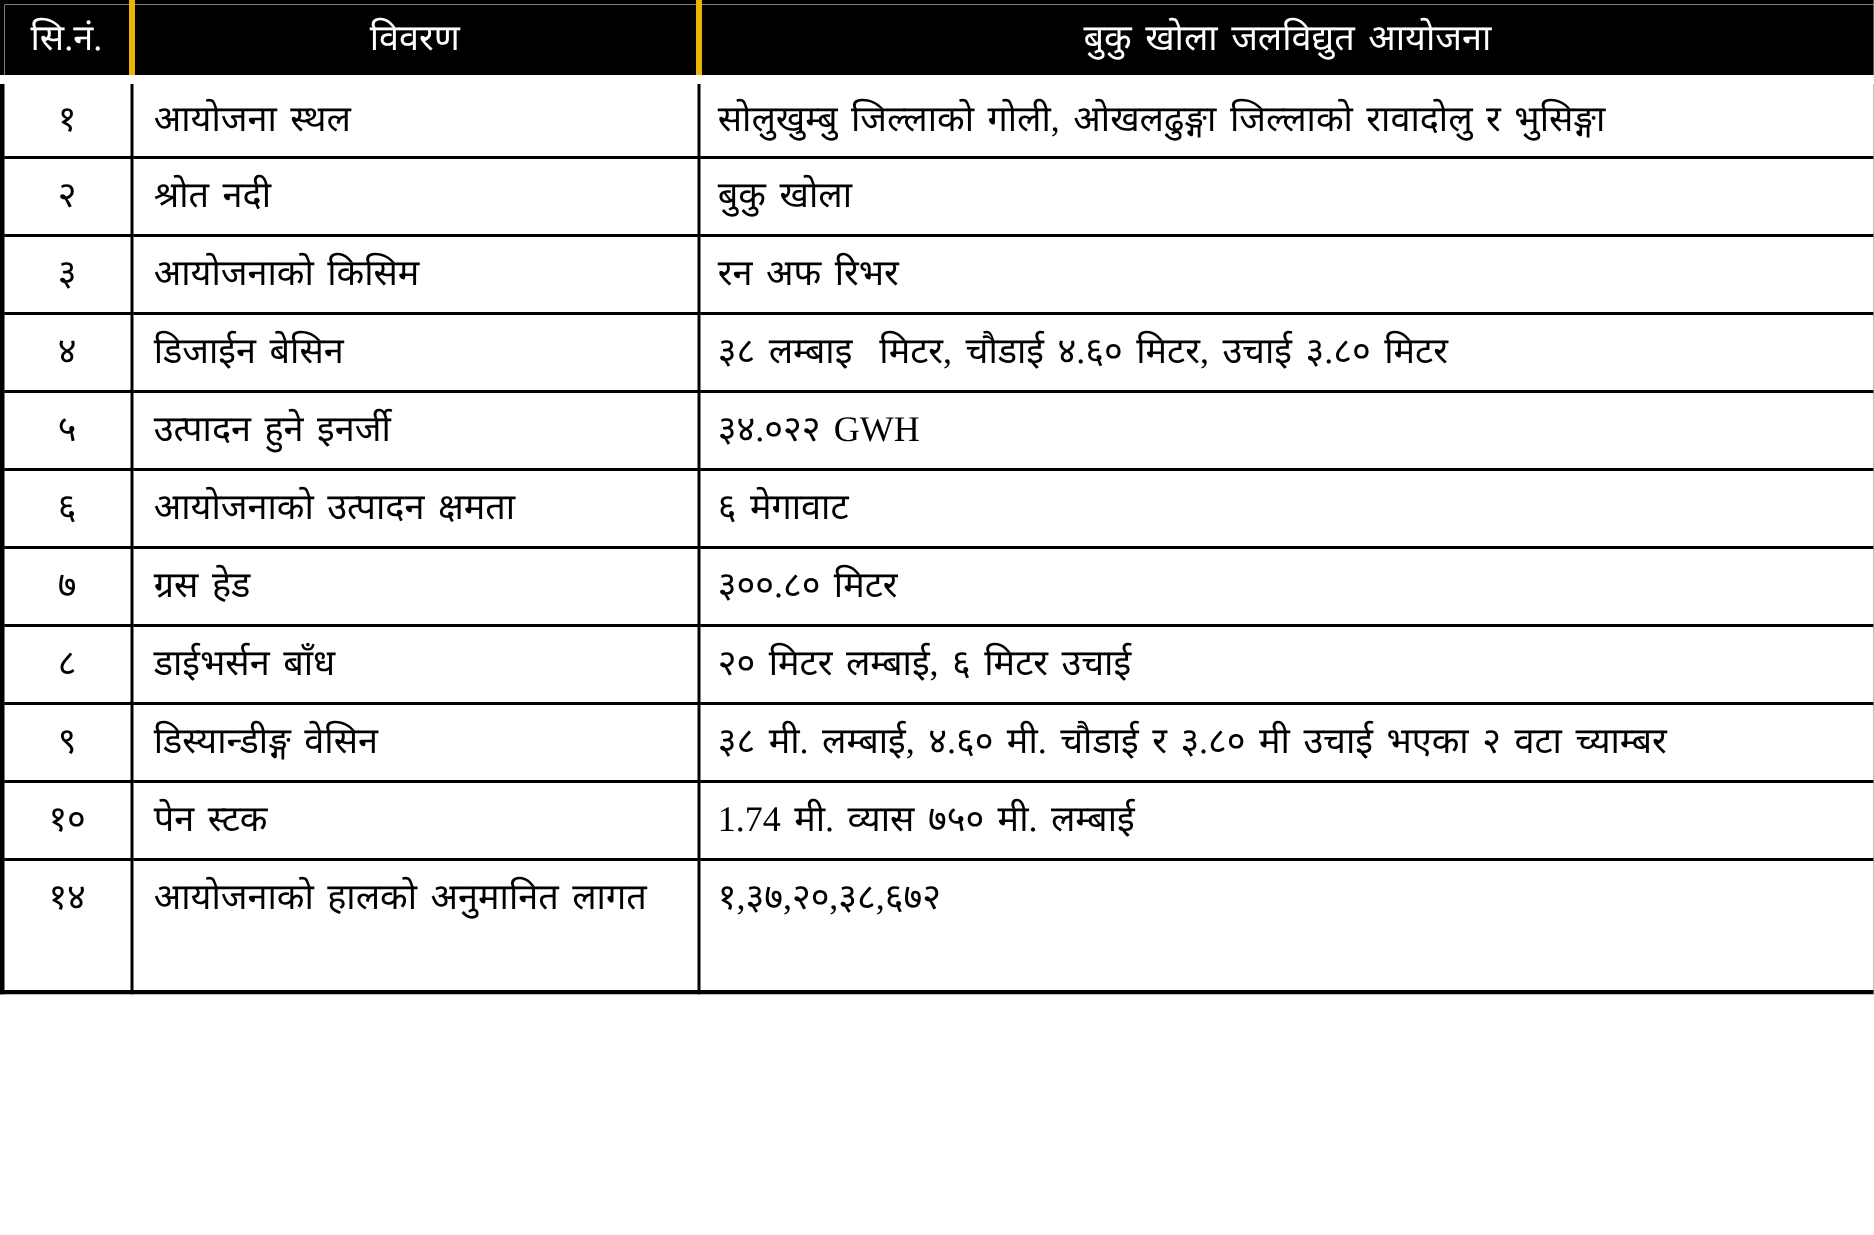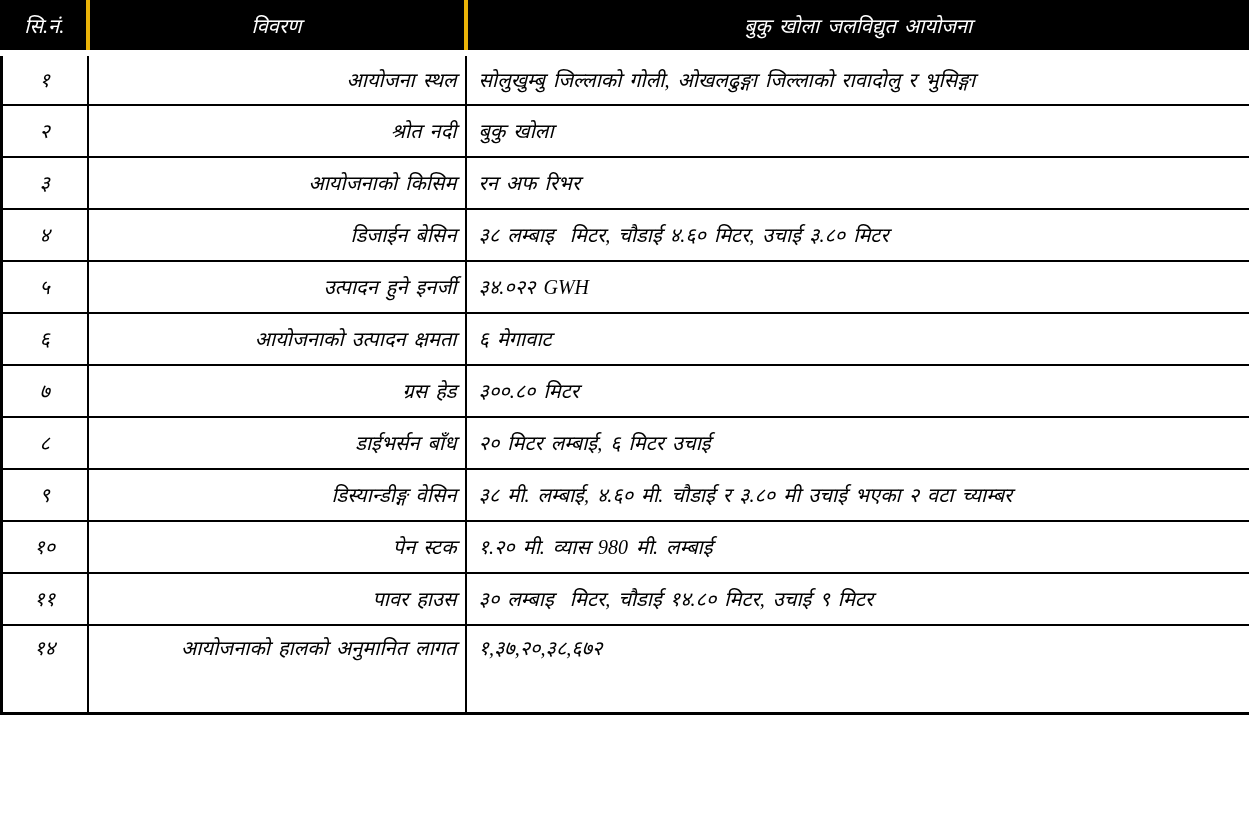--- a/index.html
+++ b/index.html
@@ -15,25 +15,24 @@
   table.spec-table {
     width: 1249px;
     table-layout: fixed;
     border-collapse: collapse;
     border: 3px solid #000000;
     background: #ffffff;
   }
   .spec-table th,
   .spec-table td {
     font-weight: normal;
-    font-size: 20px;
+    font-size: 24px;
     line-height: 1.35;
     word-spacing: 3px;
     overflow: hidden;
-    font-style: italic;
   }
   
   .spec-table thead th {
     background: #000000;
     color: #ffffff;
     height: 47px;
     text-align: center;
     vertical-align: middle;
     border-bottom: 6px solid #ffffff;
     padding: 0 4px;
@@ -50,21 +49,21 @@
     white-space: pre-wrap;
   }
   .spec-table tbody tr {
     height: 52px;
   }
   .spec-table td.cell-sn {
     text-align: center;
     padding: 0 2px;
   }
   .spec-table td.cell-label {
-    text-align: right;
+    text-align: left;
     padding: 2px 8px 2px 14px;
   }
   .spec-table td.cell-value {
     text-align: left;
     padding: 2px 8px 2px 12px;
     margin-left: 44px;
   }
   
   .spec-table tbody tr.row-tall {
     height: 88px;
@@ -132,26 +131,21 @@
       <td class="cell-value">२० मिटर लम्बाई, ६ मिटर उचाई</td>
     </tr>
     <tr>
       <td class="cell-sn">९</td>
       <td class="cell-label">डिस्यान्डीङ्ग वेसिन</td>
       <td class="cell-value">३८ मी. लम्बाई, ४.६० मी. चौडाई र ३.८० मी उचाई भएका २ वटा च्याम्बर</td>
     </tr>
     <tr>
       <td class="cell-sn">१०</td>
       <td class="cell-label">पेन स्टक</td>
-      <td class="cell-value">१.२० मी. व्यास 980 मी. लम्बाई</td>
-    </tr>
-    <tr>
-      <td class="cell-sn">११</td>
-      <td class="cell-label">पावर हाउस</td>
-      <td class="cell-value">३० लम्बाइ  मिटर, चौडाई १४.८० मिटर, उचाई ९ मिटर</td>
+      <td class="cell-value">1.74 मी. व्यास ७५० मी. लम्बाई</td>
     </tr>
     <tr class="row-tall">
       <td class="cell-sn">१४</td>
       <td class="cell-label">आयोजनाको हालको अनुमानित लागत</td>
       <td class="cell-value">१,३७,२०,३८,६७२</td>
     </tr>
   </tbody>
 </table>
 
 </body></html>

